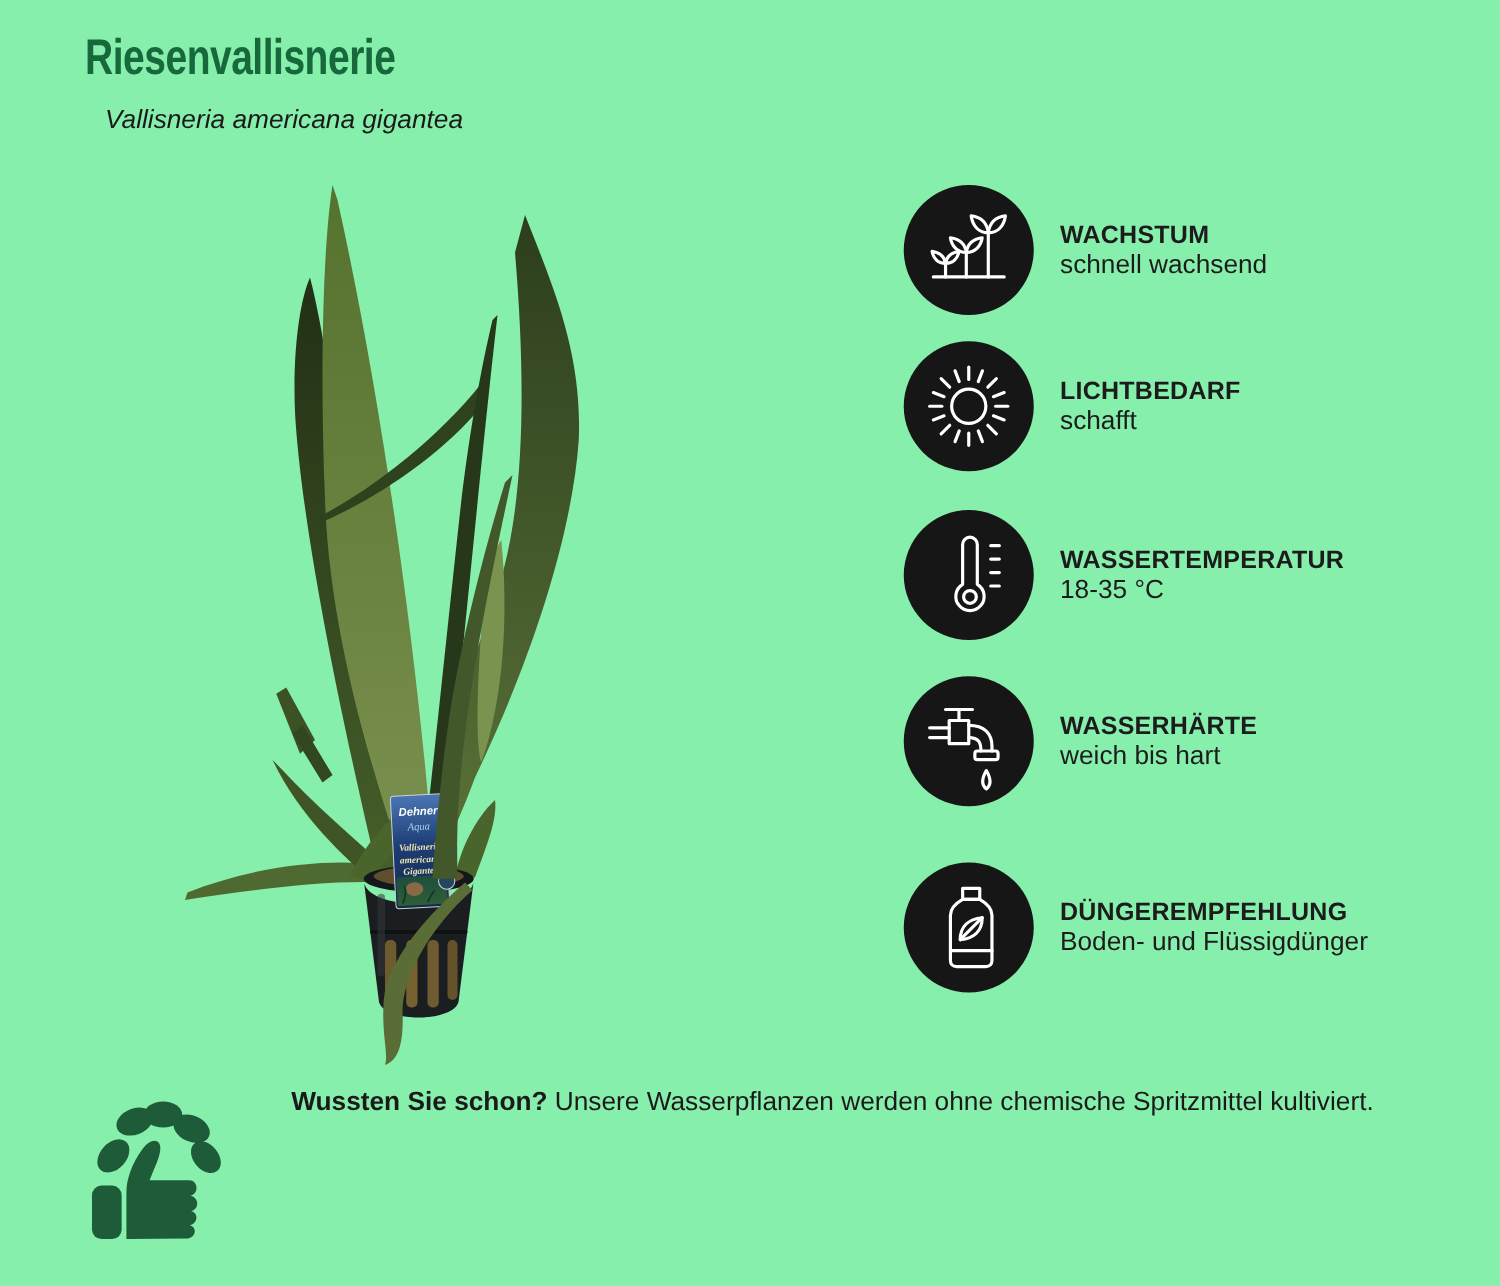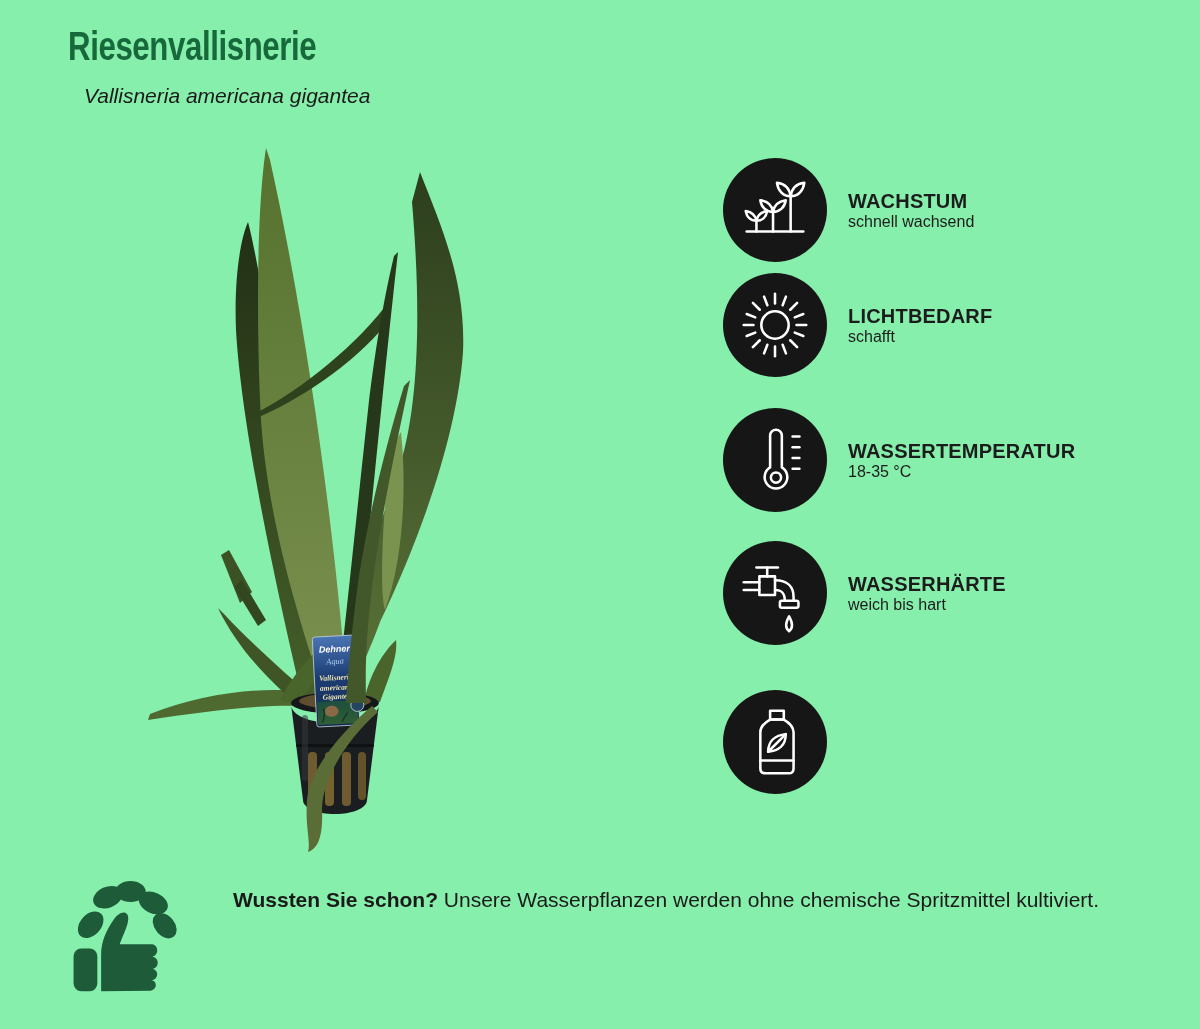--- a/index.html
+++ b/index.html
@@ -21,24 +21,24 @@
   .spec-row{
     position:absolute;left:723px;display:flex;align-items:center;gap:21px;
   }
   .spec-circle{
     width:104px;height:104px;border-radius:50%;background:#161616;
     display:flex;align-items:center;justify-content:center;flex:0 0 auto;
   }
   .spec-circle svg{width:86px;height:86px;}
   .spec-text{display:flex;flex-direction:column;}
   .spec-label{font-size:20px;font-weight:bold;letter-spacing:0.2px;white-space:nowrap;}
-  .spec-value{font-size:16px;margin-top:0;white-space:nowrap;}
+  .spec-value{font-size:21px;margin-top:0;white-space:nowrap;}
   .footer-icon{position:absolute;left:66px;top:876px;width:112px;height:126px;}
   .footer-text{
-    position:absolute;left:233px;top:886px;font-size:21px;line-height:27px;color:#1a1a1a;
+    position:absolute;left:233px;top:868px;font-size:21px;line-height:27px;color:#1a1a1a;
   }
   .footer-text .line{white-space:nowrap;}
   .footer-text b{font-weight:bold;}
   .ic{stroke:#ffffff;stroke-width:1.3;fill:none;stroke-linecap:round;stroke-linejoin:round;}
 </style>
 </head>
 <body>
 
 <div class="stage">
 
@@ -118,21 +118,21 @@
       <ellipse cx="250" cy="571" rx="7" ry="5.5" fill="#8a6a46"></ellipse>
       <path d="M240,582 q4,-8 2,-14 M260,582 q3,-6 6,-9" stroke="#143828" stroke-width="1.5" fill="none"></path>
       <circle cx="276" cy="566" r="6.5" fill="#24455f" stroke="#cfd8e0" stroke-width="0.8"></circle>
     </g>
 
     <path d="M330,240 C312,324 292,420 287,500 C285,532 286,552 286,563 L266,563 C268,532 272,486 279,436 C289,372 308,298 324,246 Z" fill="#42582a"></path>
 
     <path d="M292,566 C262,592 230,628 227,660 C225,688 231,702 228,712 C240,708 243,692 242,668 C243,640 264,602 298,572 Z" fill="#5b6d36"></path>
   </svg>
 
-  <div class="spec-row" style="top:158px">
+  <div class="spec-row" style="top:148px">
     <div class="spec-circle">
       <svg viewBox="0 0 44 44">
         <g class="ic">
           <line x1="7.5" y1="33" x2="36.5" y2="33"></line>
           <line x1="12.5" y1="33" x2="12.5" y2="27.5"></line>
           <path d="M12.5,27.5 C9.5,27.5 7.5,25.5 7,22.5 C10,23 12,24.5 12.5,27.5 Z"></path>
           <path d="M12.5,27.5 C15.5,27.5 17.5,25.5 18,22.5 C15,23 13,24.5 12.5,27.5 Z"></path>
           <line x1="21" y1="33" x2="21" y2="23"></line>
           <path d="M21,23 C17.5,23 15,20.5 14.5,17 C18,17.5 20.5,19.5 21,23 Z"></path>
           <path d="M21,23 C24.5,23 27,20.5 27.5,17 C24,17.5 21.5,19.5 21,23 Z"></path>
@@ -224,20 +224,24 @@
       <svg viewBox="0 0 44 44">
         <g class="ic">
           <rect x="19.5" y="6" width="7" height="4.5"></rect>
           <path d="M19.5,10.5 C16,12.5 14.5,14.5 14.5,17 V35.5 C14.5,37 15.5,38 17,38 H29 C30.5,38 31.5,37 31.5,35.5 V17 C31.5,14.5 30,12.5 26.5,10.5 Z"></path>
           <line x1="14.5" y1="31.5" x2="31.5" y2="31.5"></line>
           <path d="M18.5,27 C18.5,21.5 22,18.5 27.5,18 C27.5,23.5 24,26.5 18.5,27 Z"></path>
           <line x1="18.5" y1="27" x2="27.5" y2="18"></line>
         </g>
       </svg>
     </div>
+    <div class="spec-text">
+      <span class="spec-label">DÜNGEREMPFEHLUNG</span>
+      <span class="spec-value">Boden- und Flüssigdünger</span>
+    </div>
   </div>
 
   <svg class="footer-icon" viewBox="0 0 118 126" aria-hidden="true">
     <g fill="#1e5b38">
       <ellipse cx="26" cy="48" rx="16" ry="11" transform="rotate(-48 26 48)"></ellipse>
       <ellipse cx="44" cy="19" rx="16" ry="11" transform="rotate(-22 44 19)"></ellipse>
       <ellipse cx="68" cy="13" rx="16" ry="11" transform="rotate(0 68 13)"></ellipse>
       <ellipse cx="92" cy="25" rx="16" ry="11" transform="rotate(24 92 25)"></ellipse>
       <ellipse cx="104" cy="49" rx="15" ry="10.5" transform="rotate(50 104 49)"></ellipse>
       <rect x="8" y="73" width="25" height="45" rx="8"></rect>

